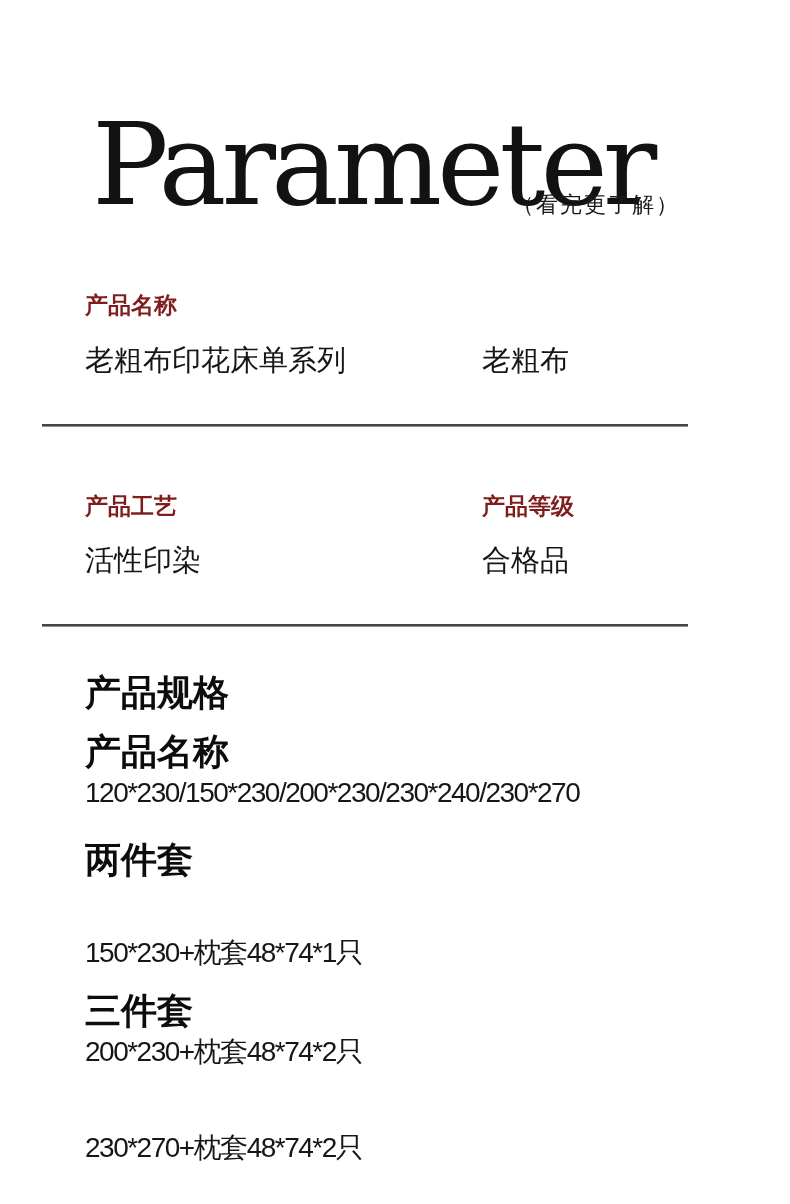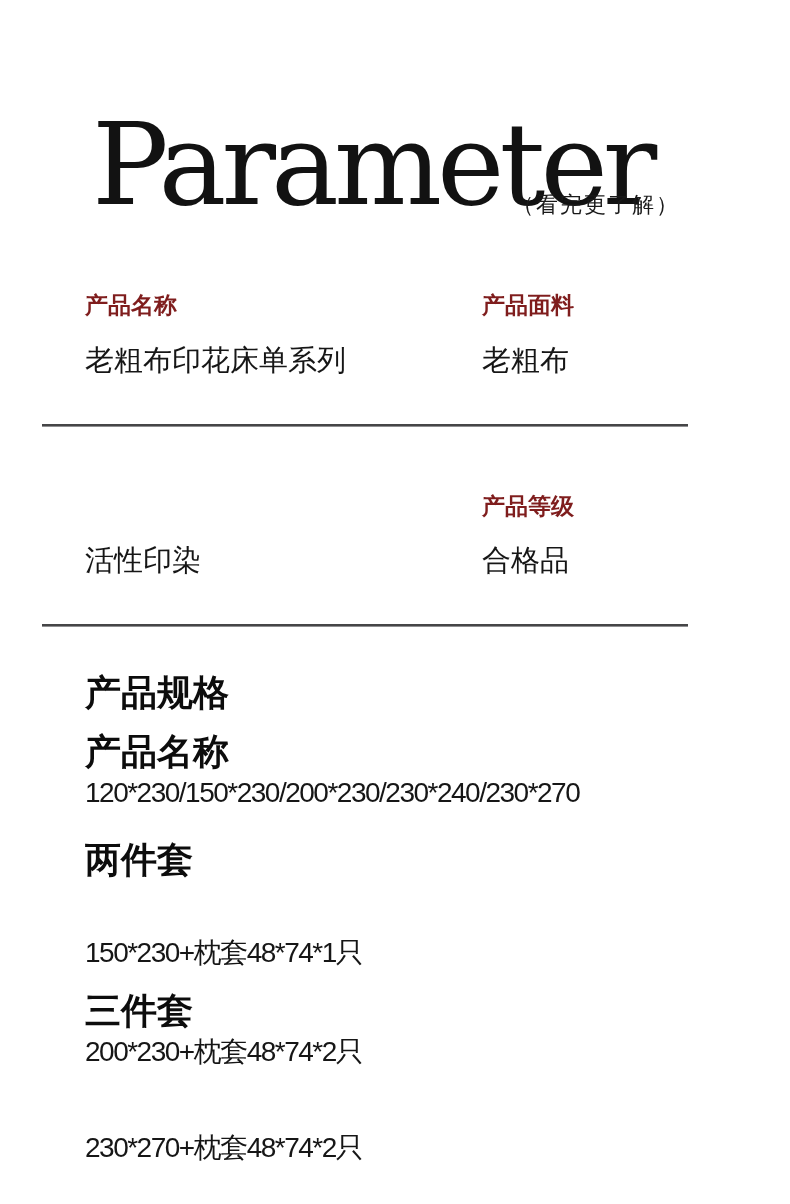--- a/index.html
+++ b/index.html
@@ -76,26 +76,26 @@
 </style>
 </head>
 <body>
 
 <div class="page">
 
   <h1 class="abs brand-title">Parameter</h1>
   <div class="abs brand-subtitle">（看完更了解）</div>
 
   <div class="abs col-left cn-label" style="top:292px">产品名称</div>
-  <div class="abs col-right cn-label" style="top:292px">产品面料</div>
   <div class="abs col-left cn-value" style="top:344px">老粗布印花床单系列</div>
   <div class="abs col-right cn-value" style="top:344px">老粗布</div>
 
   <div class="divider" style="top:424px"></div>
 
+  <div class="abs col-left cn-label" style="top:493px">产品工艺</div>
   <div class="abs col-right cn-label" style="top:493px">产品等级</div>
   <div class="abs col-left cn-value" style="top:544px">活性印染</div>
   <div class="abs col-right cn-value" style="top:544px">合格品</div>
 
   <div class="divider" style="top:624px"></div>
 
   <div class="abs col-left spec-heading" style="top:672px">产品规格</div>
 
   <div class="abs col-left spec-heading" style="top:731px">产品名称</div>
   <div class="abs col-left spec-line" style="top:778px">120*230/150*230/200*230/230*240/230*270</div>

